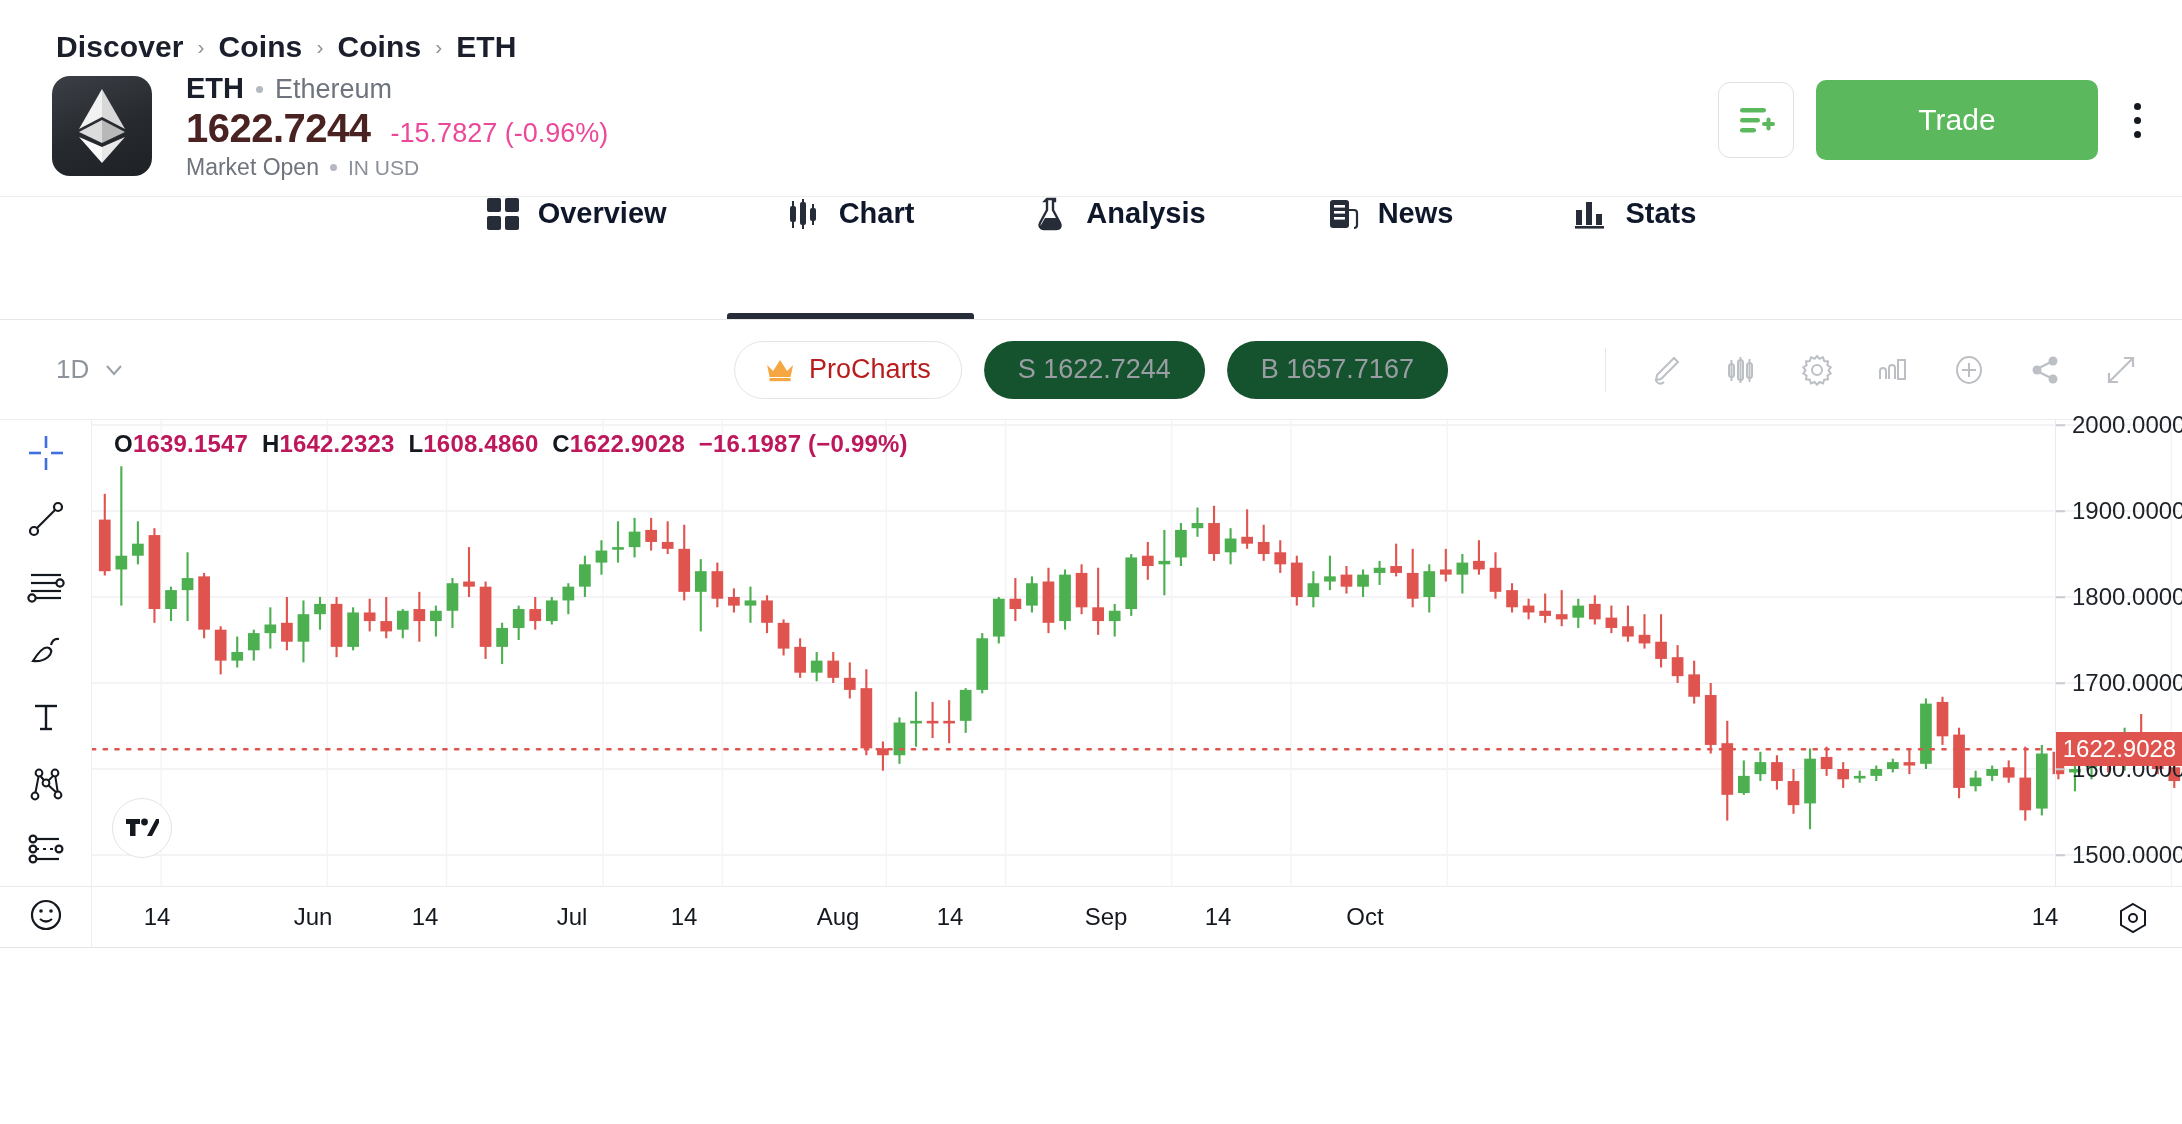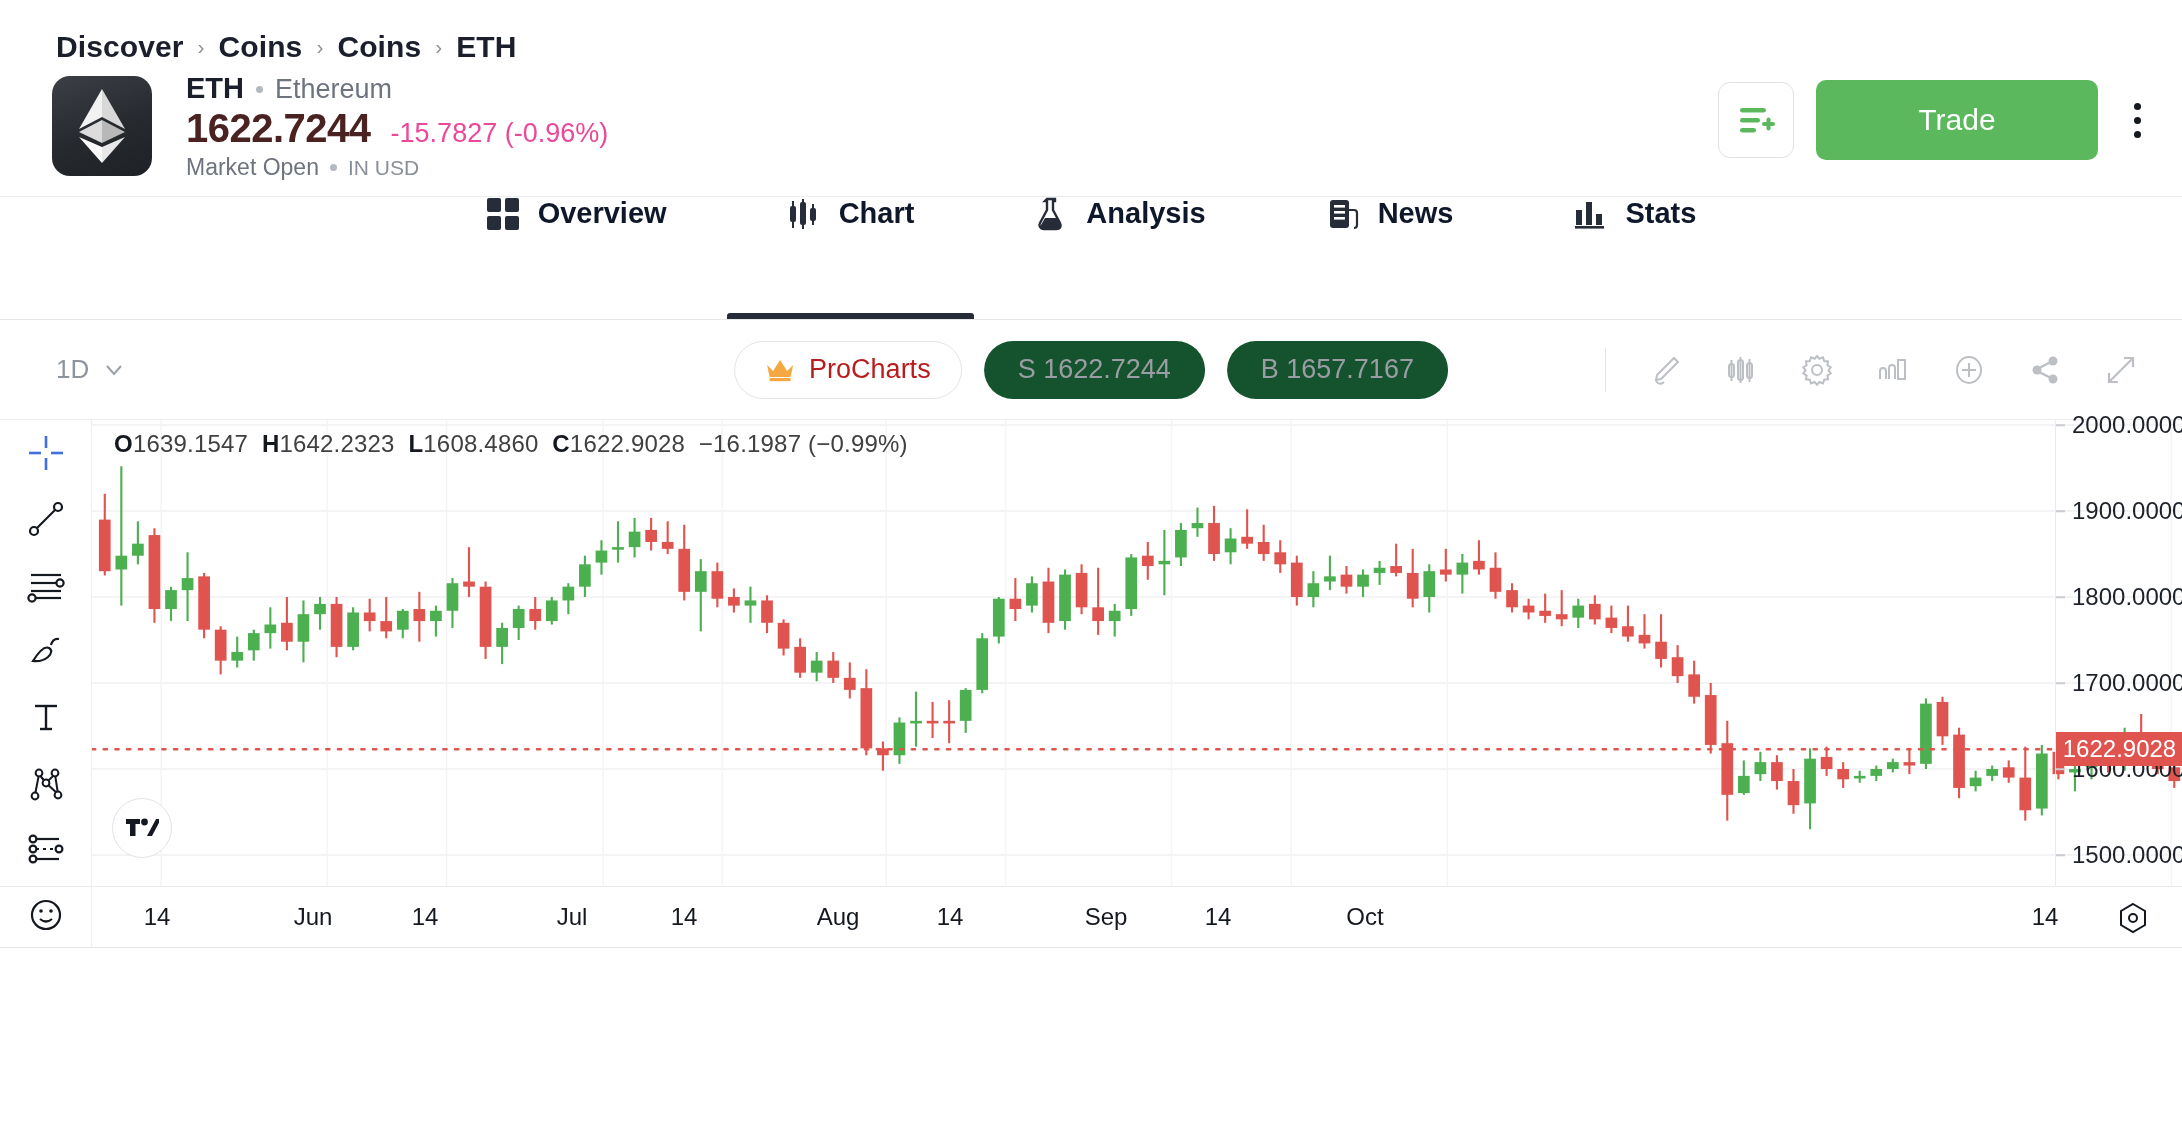--- a/index.html
+++ b/index.html
@@ -133,21 +133,21 @@
     width: 52px; height: 52px; display: flex; align-items: center; justify-content: center;
     cursor: pointer;
   }
   .chart-canvas-wrap { position: relative; flex: 1; }
   .ohlc-legend {
     position: absolute; top: 10px; left: 22px; z-index: 5;
     font-size: 24px; font-family: "Liberation Sans", sans-serif;
     white-space: nowrap; letter-spacing: .2px;
   }
   .ohlc-legend .k { color: #14181f; font-weight: 700; }
-  .ohlc-legend .v { color: #404040; font-weight: 400; }
+  .ohlc-legend .v { color: #be185d; font-weight: 700; }
   .tv-badge {
     position: absolute; left: 20px; bottom: 28px;
     width: 60px; height: 60px; border-radius: 50%;
     border: 1.5px solid #e2e4e8; background: #fff;
     display: flex; align-items: center; justify-content: center; z-index: 5;
     cursor: pointer;
   }
   .price-scale {
     position: absolute; right: 0; top: 0; width: 127px; height: 100%;
     border-left: 1px solid #e9ebed;

